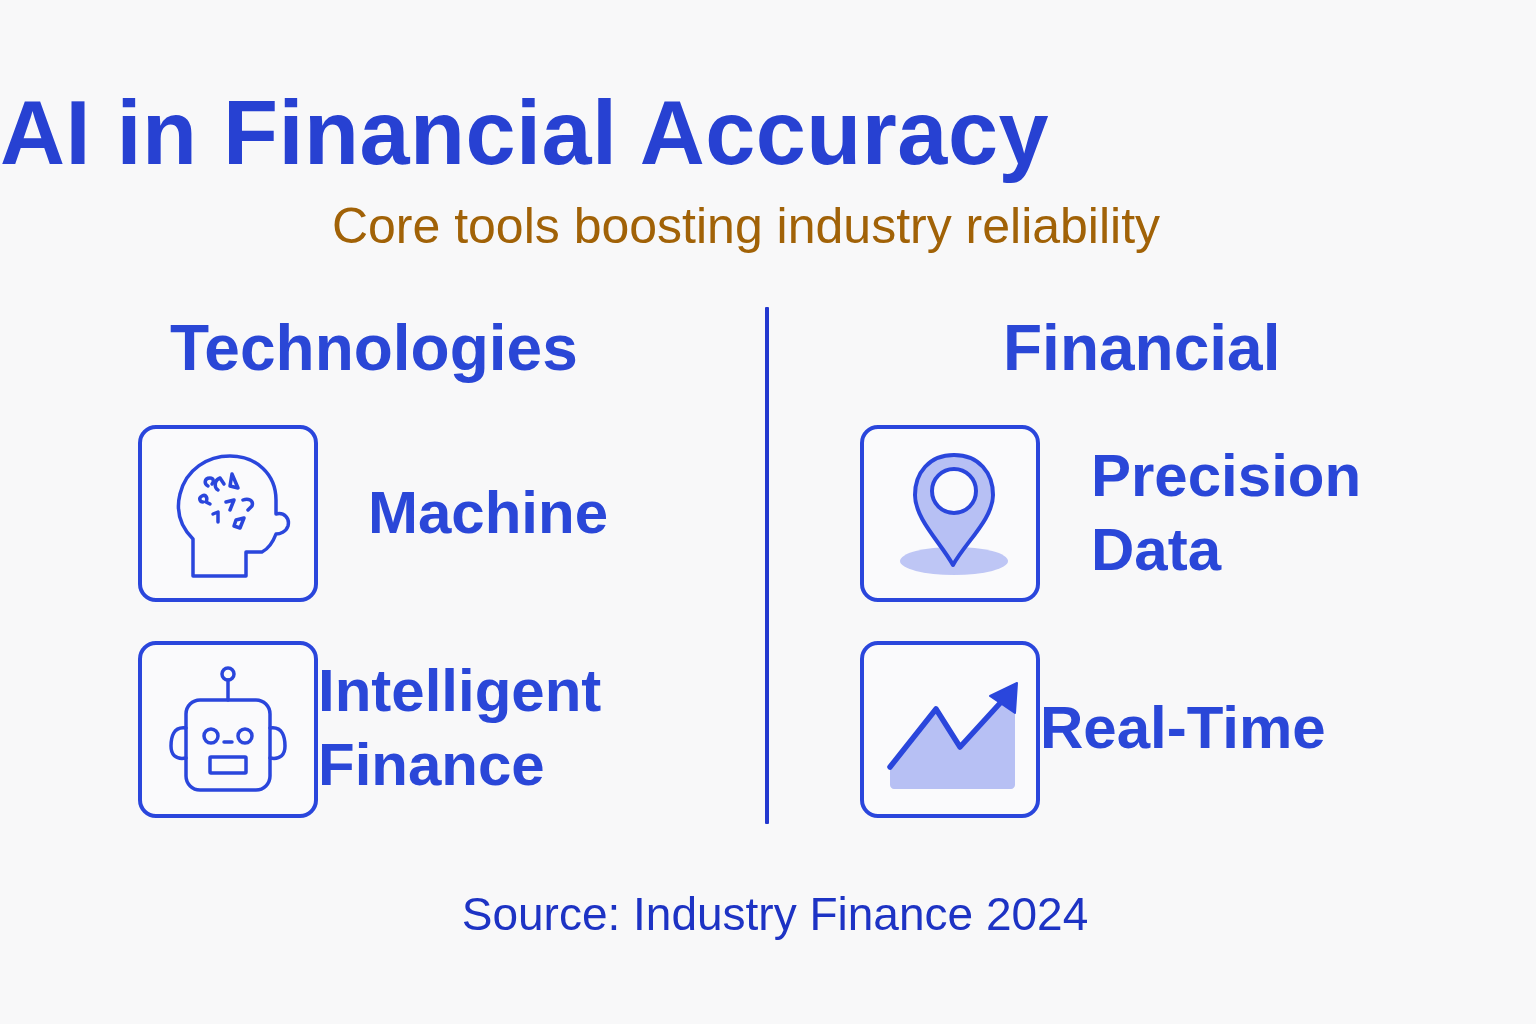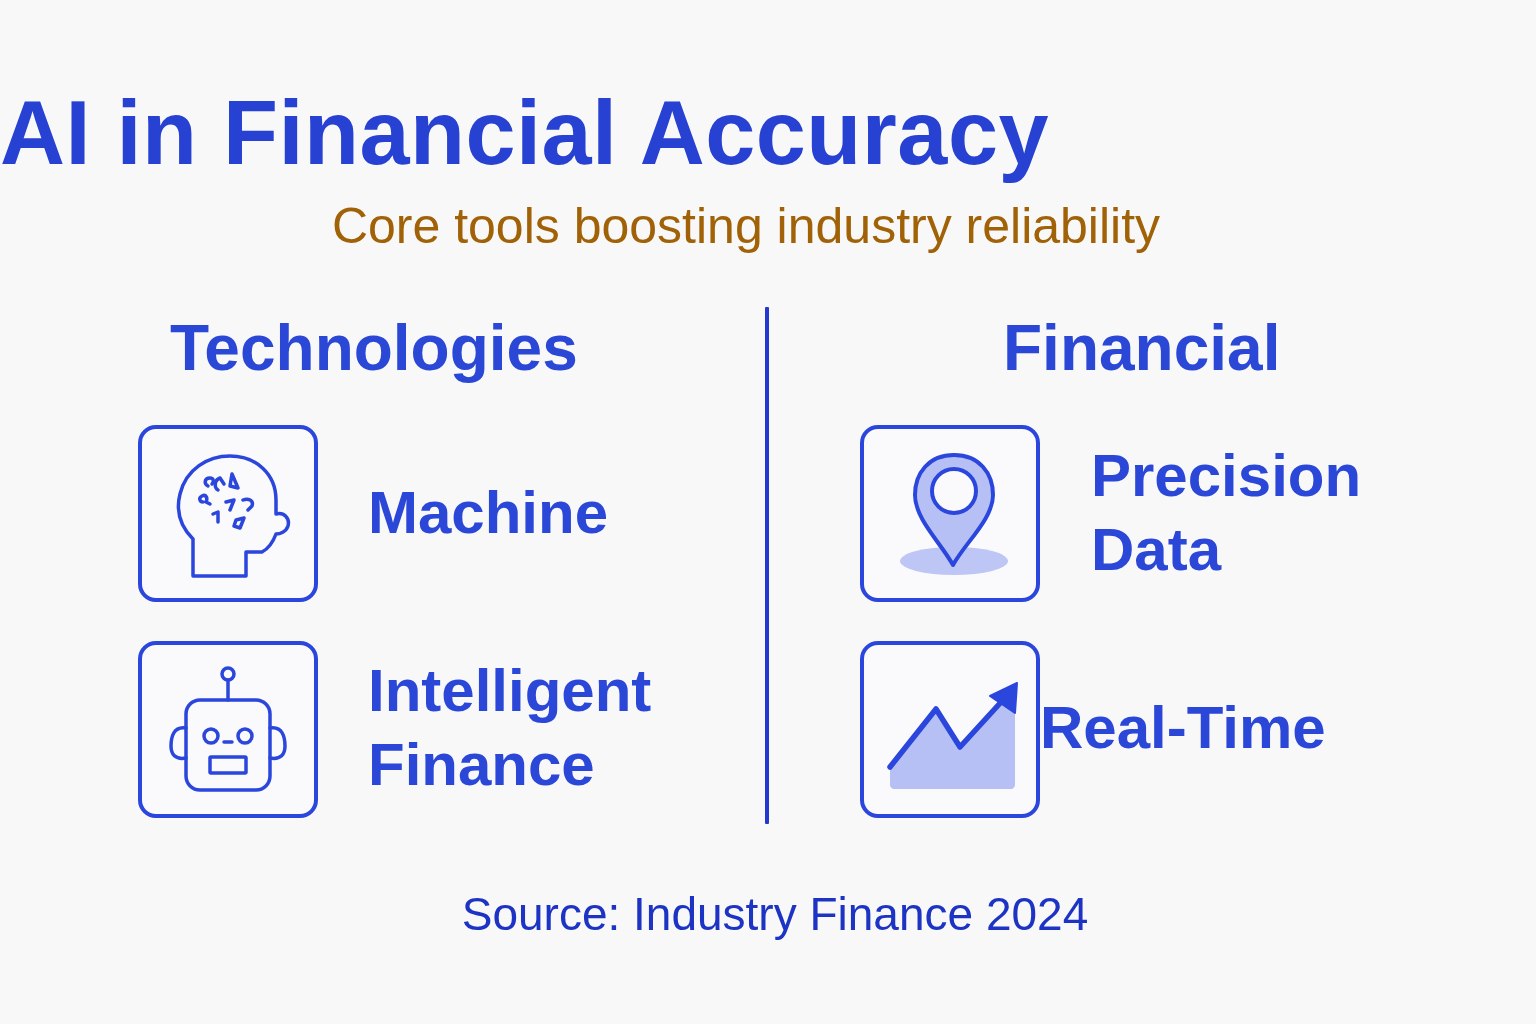--- a/index.html
+++ b/index.html
@@ -84,21 +84,21 @@
       font-weight: 700;
       color: #2a47d8;
       line-height: 74px;
     }
     .item-label span {
       display: block;
     }
     .item-ml { left: 138px; top: 425px; }
     .item-ml .item-label { margin-left: 50px; margin-top: -2px; }
     .item-ia { left: 138px; top: 641px; }
-    .item-ia .item-label { margin-left: 50px; margin-top: -4px; }
+    .item-ia .item-label { margin-top: -4px; }
     .item-dp { left: 860px; top: 425px; }
     .item-dp .item-label { margin-left: 51px; margin-top: -2px; }
     .item-rt { left: 860px; top: 641px; }
     .item-rt .item-label { margin-top: -4px; }
     .source {
       position: absolute;
       left: 0;
       width: 1550px;
       top: 885px;
       text-align: center;

